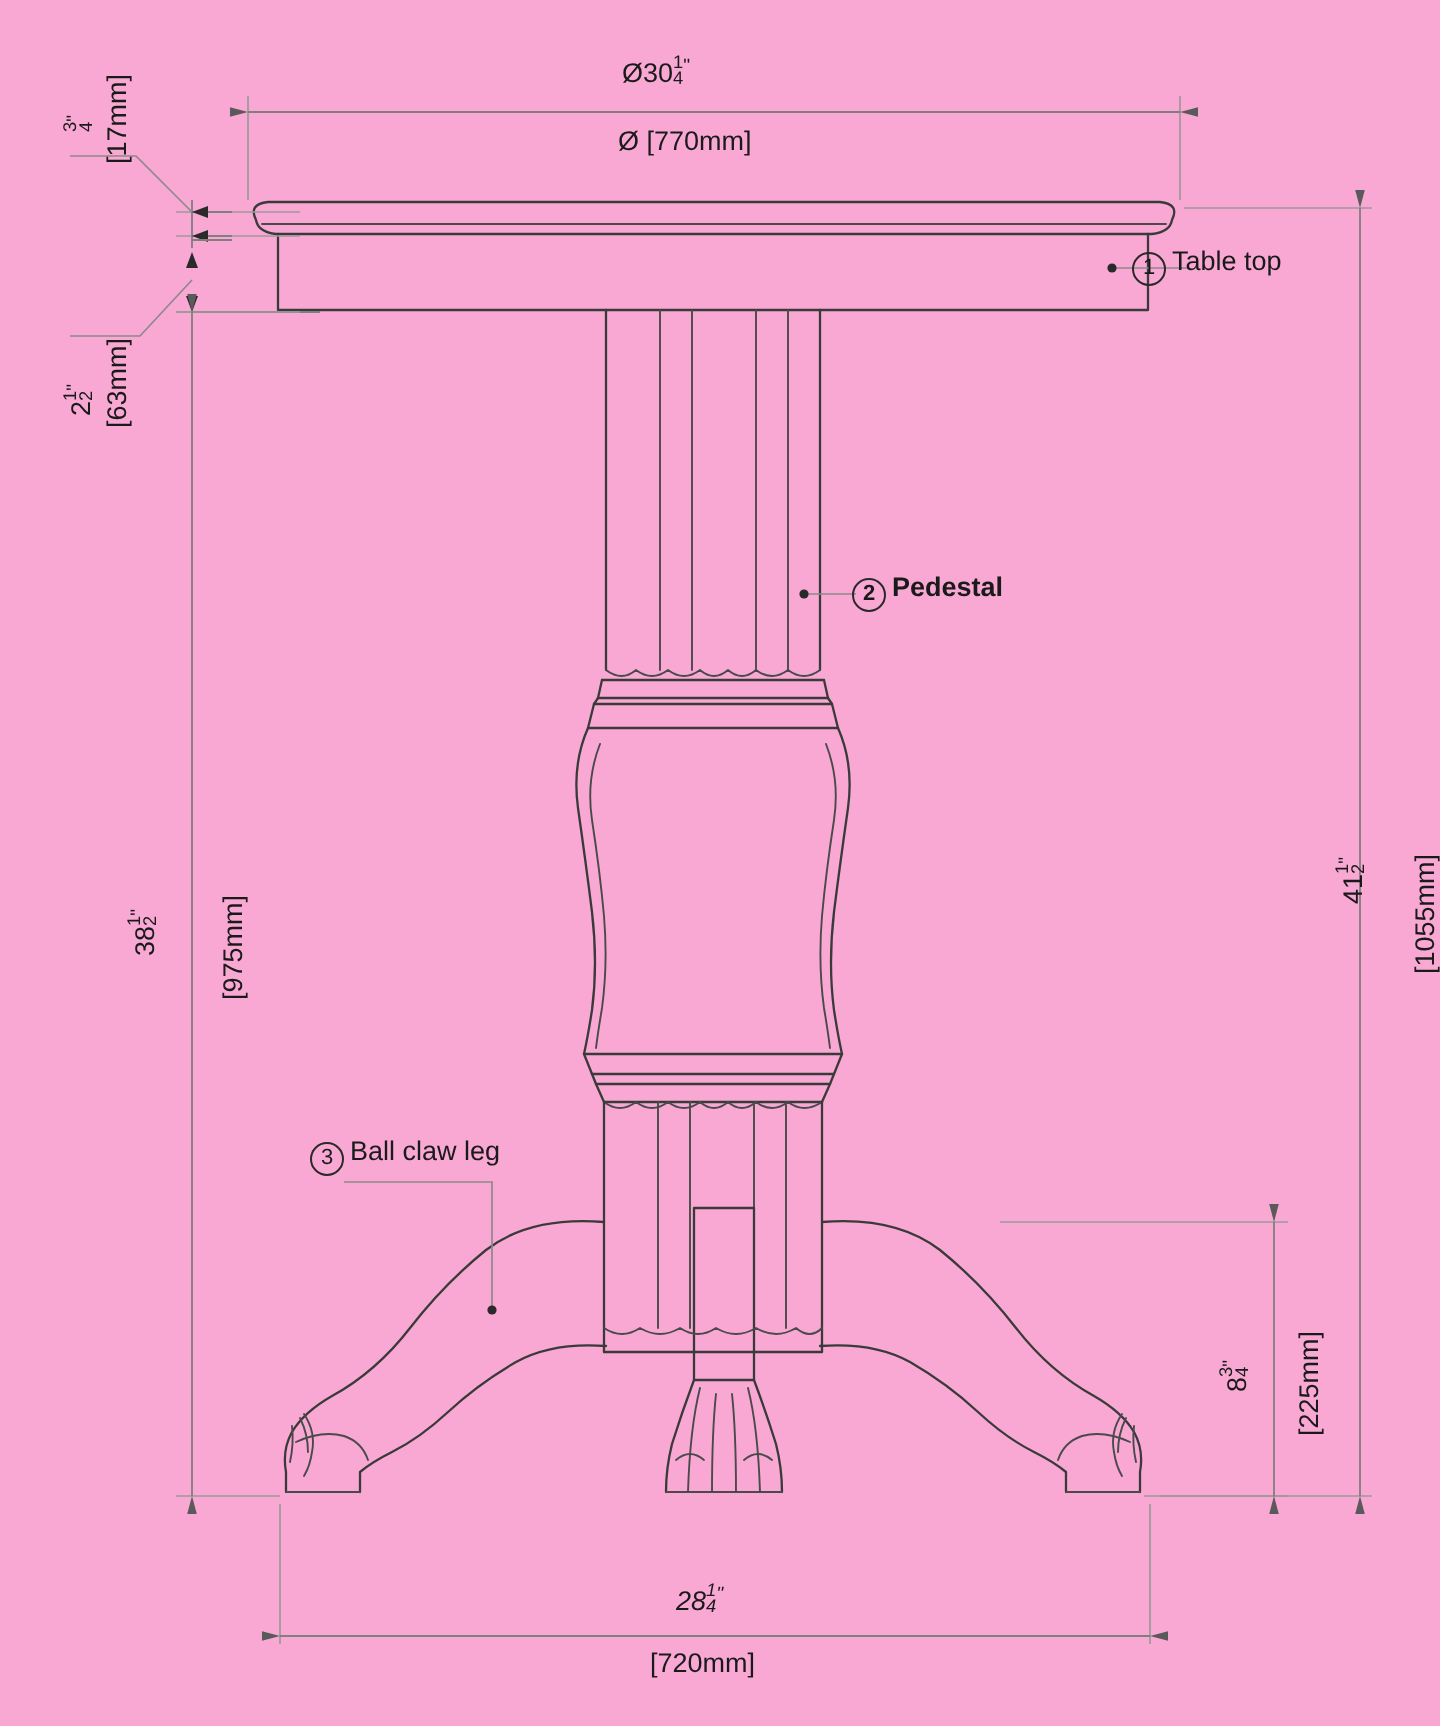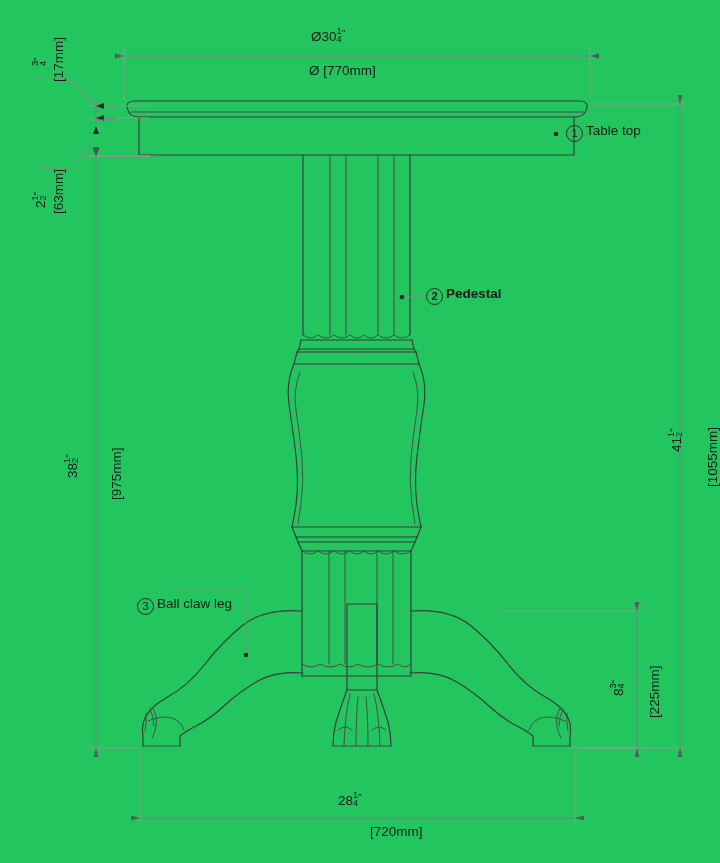--- a/index.html
+++ b/index.html
@@ -11,21 +11,21 @@
   body {
     font-family: "Liberation Sans", sans-serif;
     width: 720px;
     height: 863px;
     overflow: hidden;
   }
   #sheet {
     position: relative;
     width: 720px;
     height: 863px;
-    background: #22c55e;
+    background: #f9a8d4;
   }
   #drawing {
     position: absolute;
     left: 0;
     top: 0;
     width: 720px;
     height: 863px;
   }
   .lbl {
     position: absolute;
@@ -315,30 +315,30 @@
   <div class="lbl dim-txt vert" style="left:666px; top:452px; transform: rotate(-90deg);">
     <span>41</span><span class="frac"><span class="num">1</span><span class="den">2</span></span><span class="inchmark">"</span>
   </div>
   <div class="lbl dim-txt-mm vert" style="left:706px; top:487px; transform: rotate(-90deg);">[1055mm]</div>
 
   <div class="lbl dim-txt vert" style="left:608px; top:696px; transform: rotate(-90deg);">
     <span>8</span><span class="frac"><span class="num">3</span><span class="den">4</span></span><span class="inchmark">"</span>
   </div>
   <div class="lbl dim-txt-mm vert" style="left:648px; top:718px; transform: rotate(-90deg);">[225mm]</div>
 
-  <div class="lbl dim-txt" style="left:338px; top:790px;">
+  <div class="lbl dim-txt" style="left:338px; top:790px;font-style:italic;">
     <span>28</span><span class="frac"><span class="num">1</span><span class="den">4</span></span><span class="inchmark">"</span>
   </div>
-  <div class="lbl dim-txt-mm" style="left:325px; top:825px;margin-left:45px;">[720mm]</div>
+  <div class="lbl dim-txt-mm" style="left:325px; top:825px;">[720mm]</div>
 
   <div class="lbl callout-txt" style="left:566px; top:124px;">
     <span class="circnum">1</span><span>Table top</span>
   </div>
 
   <div class="lbl callout-txt" style="left:426px; top:287px;font-weight:bold;">
     <span class="circnum">2</span><span>Pedestal</span>
   </div>
 
-  <div class="lbl callout-txt" style="left:137px; top:569px;margin-top:28px;">
+  <div class="lbl callout-txt" style="left:155px; top:569px;">
     <span class="circnum">3</span><span>Ball claw leg</span>
   </div>
 
 </div>
 
 </body></html>

